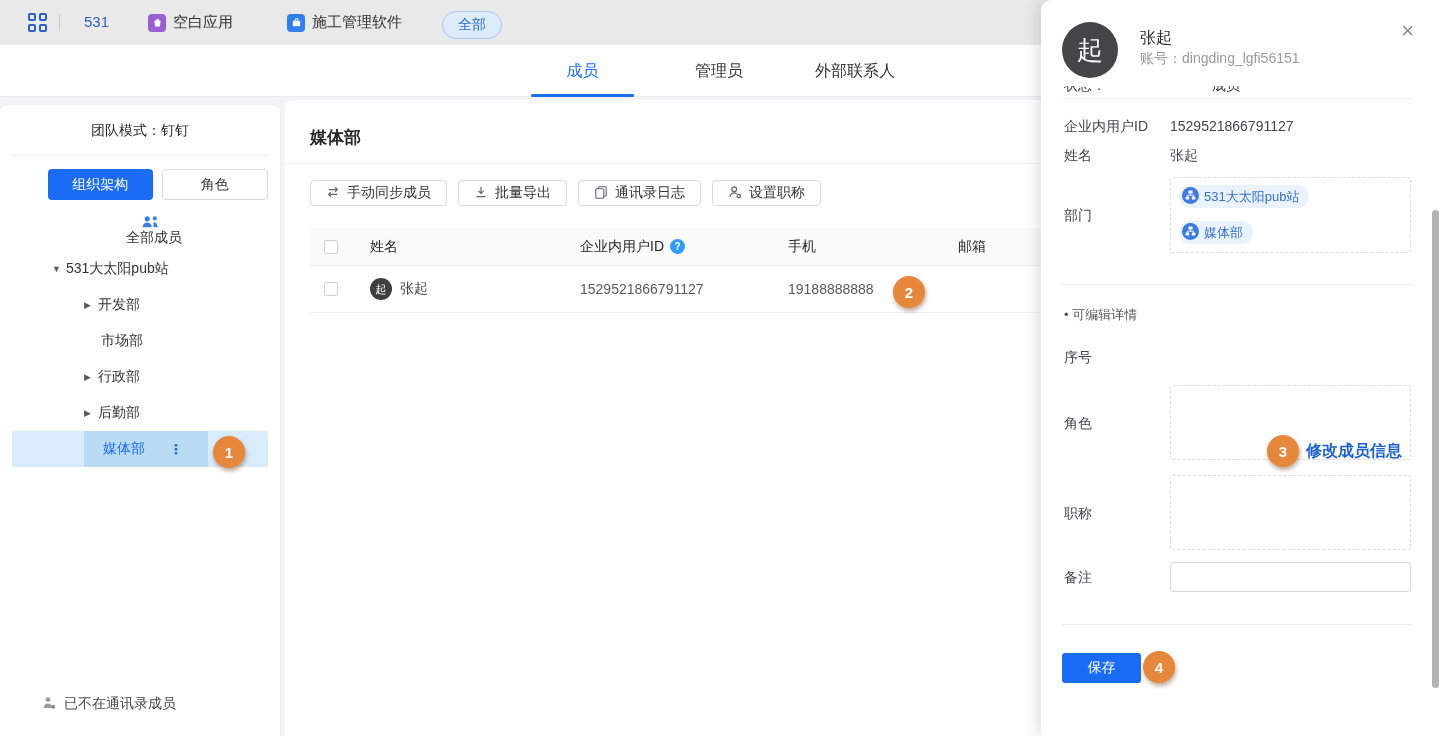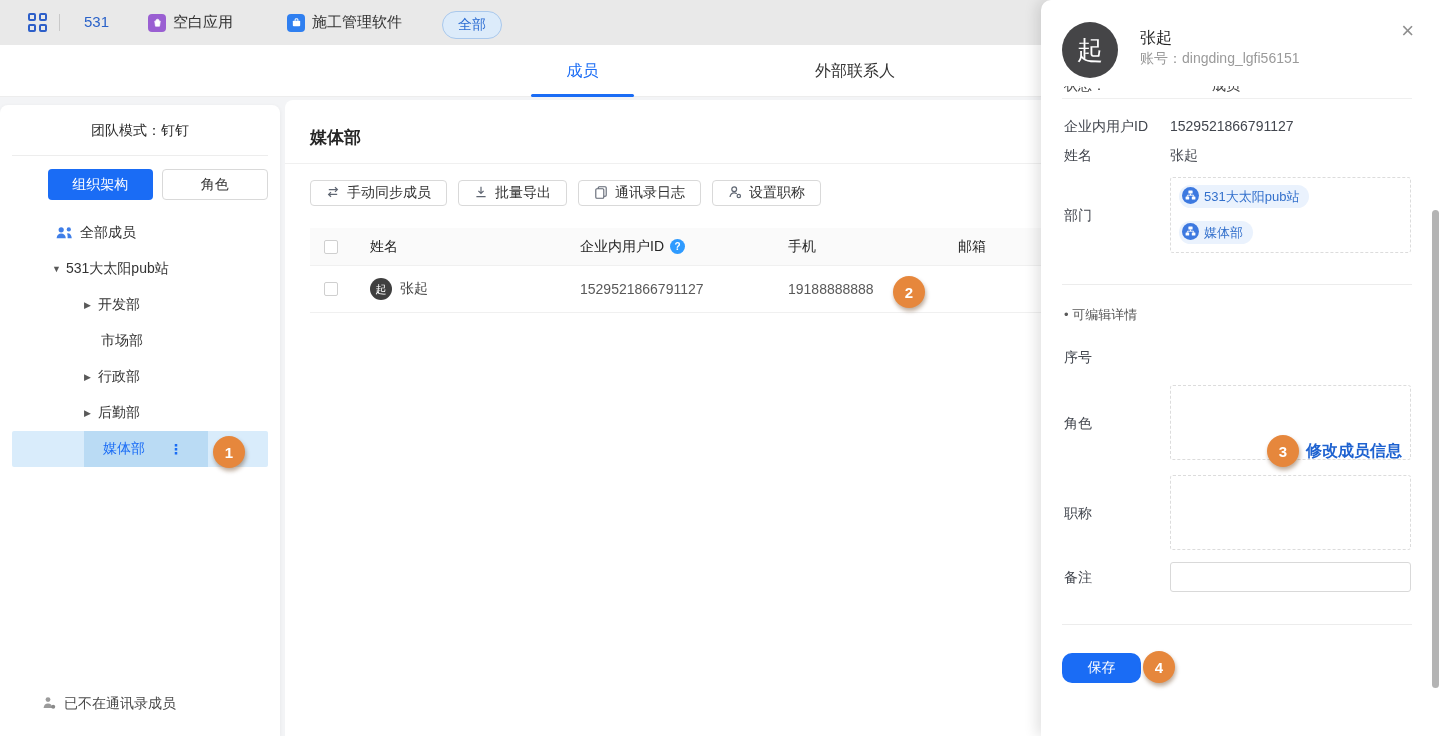--- a/index.html
+++ b/index.html
@@ -69,21 +69,21 @@
   .d-clip .v { margin-left:106px; }
   .d-div1 { position:absolute; top:98px; left:21px; width:350px; border-top:1px solid #efefef; }
   .d-label { position:absolute; left:23px; font-size:14px; color:#42464e; }
   .d-value { position:absolute; left:129px; font-size:14px; color:#42464e; }
   .dash-box { position:absolute; left:129px; width:241px; border:1px dashed #dcdcdc; border-radius:3px; background:#fff; }
   .dept-tag { position:absolute; left:8px; height:23px; border-radius:12px; background:#eaf2fd; color:#3370cc; font-size:13px; display:inline-flex; align-items:center; gap:5px; padding:0 10px 0 3px; }
   .d-div2 { position:absolute; top:284px; left:21px; width:350px; border-top:1px solid #ececec; }
   .d-section { position:absolute; left:23px; top:306px; color:#595959; font-size:13px; }
   .d-input { position:absolute; left:129px; width:241px; height:30px; border:1px solid #d9d9d9; border-radius:3px; padding:0 12px; font-size:14px; color:#333; font-family:inherit; background:#fff; }
   .d-div3 { position:absolute; top:624px; left:21px; width:350px; border-top:1px solid #ececec; }
-  .save-btn { position:absolute; left:21px; top:653px; width:79px; height:30px; background:#1a6cf5; border:none; border-radius:10px; color:#fff; font-size:14px; cursor:pointer; font-family:inherit; }
+  .save-btn { position:absolute; left:21px; top:653px; width:79px; height:30px; background:#1a6cf5; border:none; border-radius:3px; color:#fff; font-size:14px; cursor:pointer; font-family:inherit; }
   .d-scroll { position:absolute; left:391px; top:210px; width:7px; height:478px; background:#b4b4b4; border-radius:4px; }
   
   .badge { position:absolute; width:32px; height:32px; border-radius:50%; background:#e6873c; color:#fff; font-size:15px; font-weight:bold;
     display:flex; align-items:center; justify-content:center; box-shadow:1px 3px 4px rgba(90,45,5,.4); z-index:20; }
   .step3-label { position:absolute; left:1306px; top:441px; color:#1e62d0; font-size:16px; font-weight:bold; z-index:20; }
 </style>
 </head>
 <body>
 
 <div class="topbar">
@@ -110,32 +110,33 @@
           <path d="M4.5 4 v-1.2 a1.5 1 0 0 1 3 0 V4" stroke="#fff" stroke-width="1.1" fill="none"></path>
         </svg>
     </span>
     <span>施工管理软件</span>
   </div>
   <div class="pill-all">全部</div>
 </div>
 
 <div class="tabrow">
   <div class="tab active" style="left:531px;width:103px;">成员</div>
+  <div class="tab" style="left:664px;width:110px;">管理员</div>
   <div class="tab" style="left:790px;width:130px;">外部联系人</div>
 </div>
 
 <div class="sidebar">
   <div class="mode-label">团队模式：钉钉</div>
   <div class="side-div"></div>
   <div class="seg">
     <div class="b1">组织架构</div>
     <div class="b2">角色</div>
   </div>
   <div class="tree">
-    <div class="trow" style="padding-left:56px;">
+    <div class="trow" style="padding-left:28px;flex-direction:column;">
       <span style="margin-right:6px;display:inline-flex;">
         <svg width="18" height="14" viewBox="0 0 18 14" fill="#3f7ee8">
             <circle cx="5.2" cy="3.8" r="2.6"></circle>
             <path d="M0.6 12.2 q0.6-4.6 4.6-4.6 t4.6 4.6 z"></path>
             <circle cx="12.8" cy="3.4" r="2.1"></circle>
             <path d="M11.2 7.4 q3.8-0.5 4.6 4.8 h-4.2 q0.1-3-0.4-4.8z"></path>
           </svg>
       </span>
       <span class="lbl">全部成员</span>
     </div>

